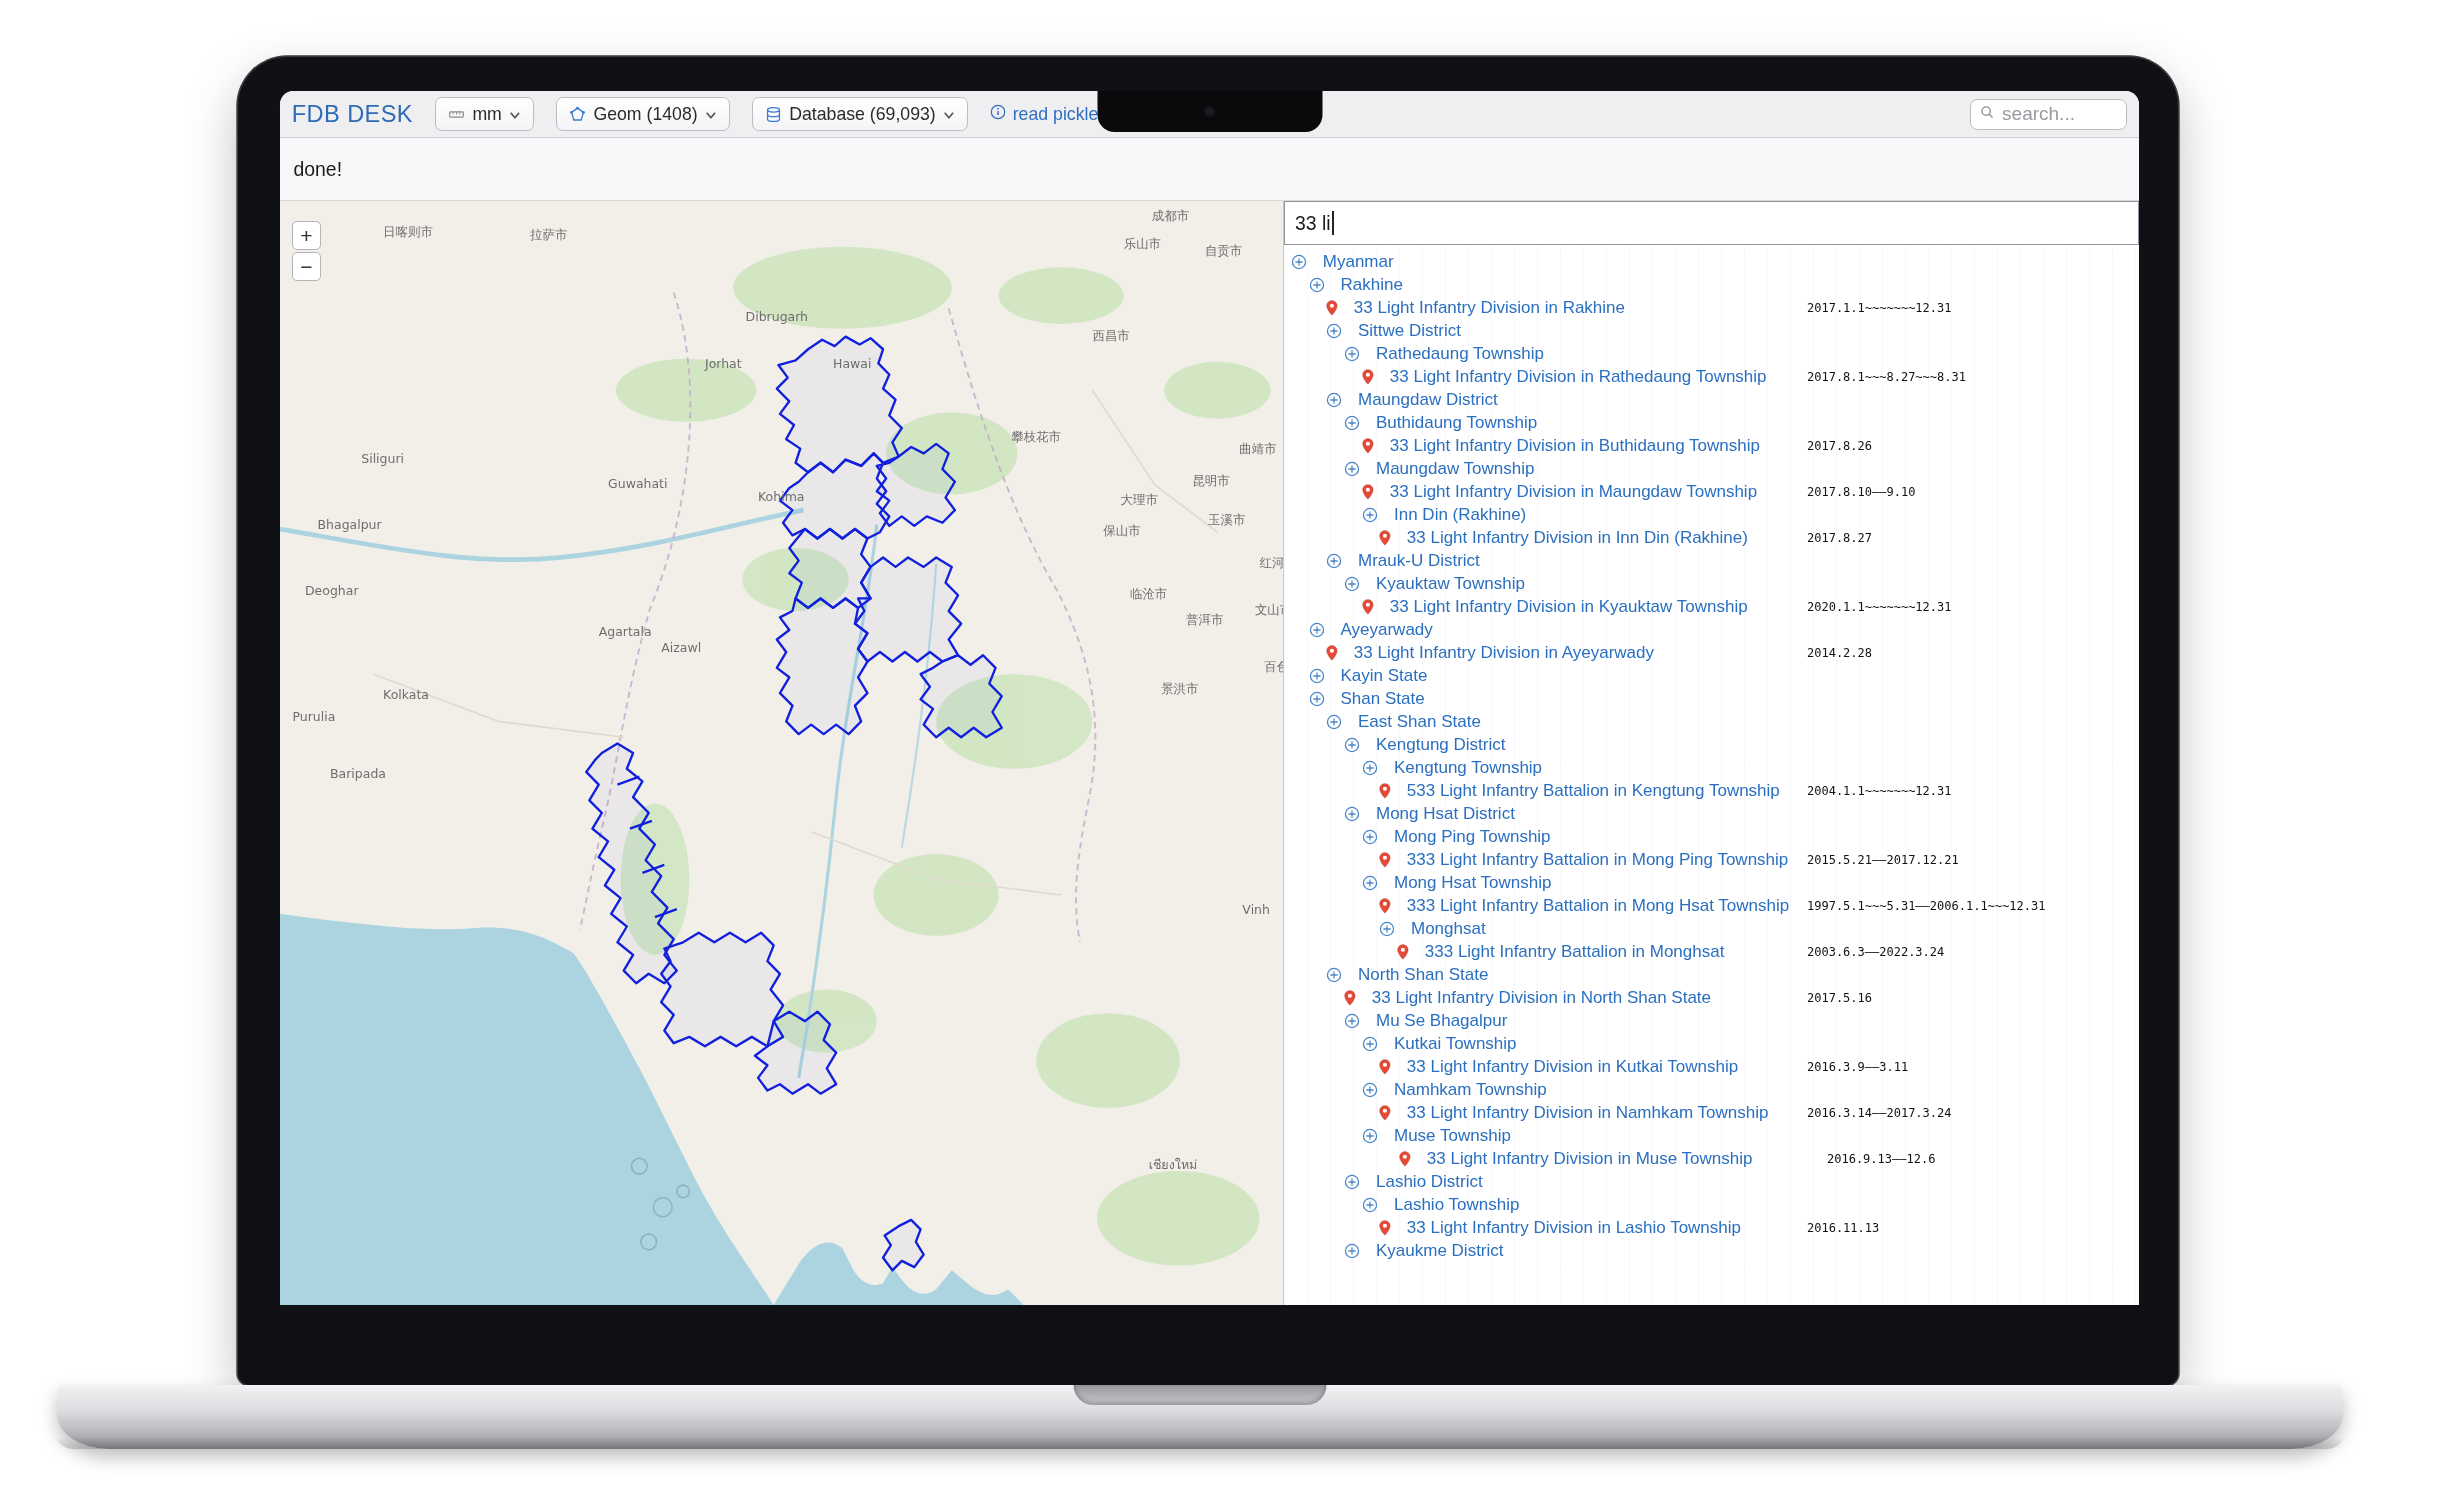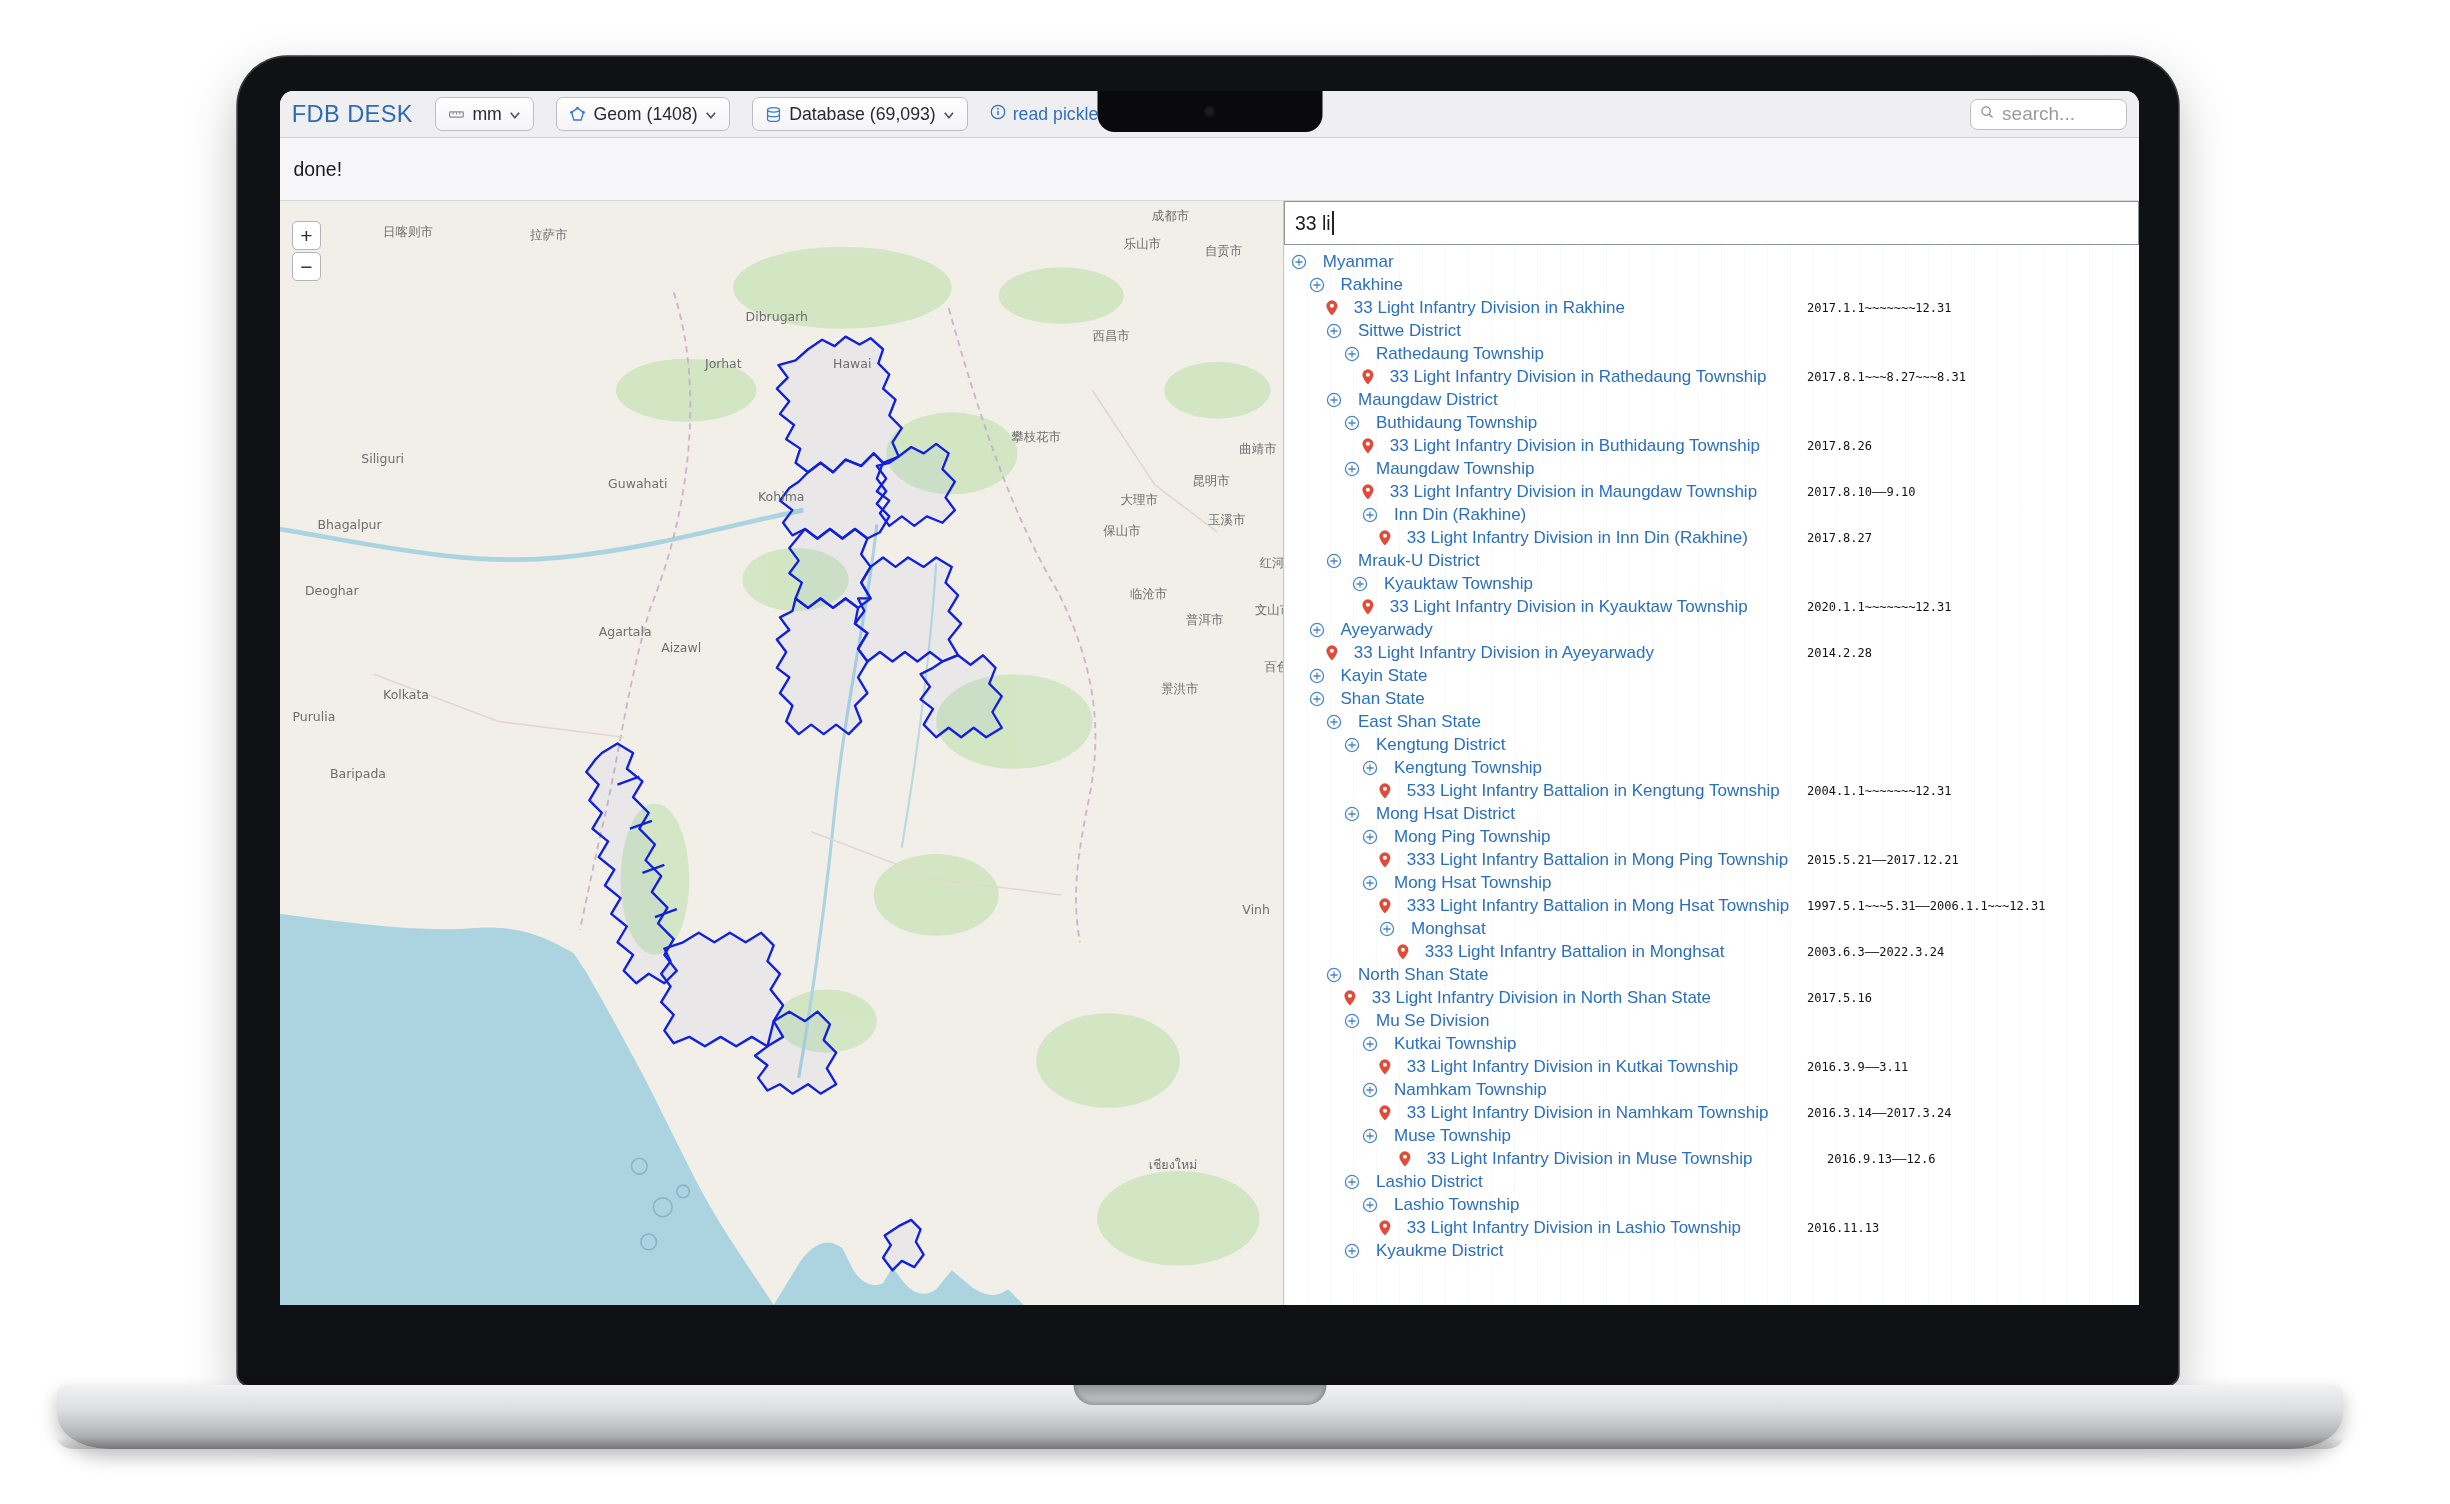--- a/index.html
+++ b/index.html
@@ -399,21 +399,21 @@
               </div>
               <div class="tree-row" style="padding-left: 42px;">
                 <span class="t-icon">
                   <svg width="16" height="16" viewBox="0 0 20 20">
                     <circle cx="10" cy="10" r="8.2" fill="none" stroke="#4a86c8" stroke-width="1.6"></circle>
                     <path d="M10 5.5v9M5.5 10h9" stroke="#4a86c8" stroke-width="1.6"></path>
                   </svg>
                 </span>
                 <span class="t-label">Mrauk-U District</span>
               </div>
-              <div class="tree-row" style="padding-left: 60px; margin-left: 8px;">
+              <div class="tree-row" style="padding-left: 60px;">
                 <span class="t-icon">
                   <svg width="16" height="16" viewBox="0 0 20 20">
                     <circle cx="10" cy="10" r="8.2" fill="none" stroke="#4a86c8" stroke-width="1.6"></circle>
                     <path d="M10 5.5v9M5.5 10h9" stroke="#4a86c8" stroke-width="1.6"></path>
                   </svg>
                 </span>
                 <span class="t-label">Kyauktaw Township</span>
               </div>
               <div class="tree-row" style="padding-left: 78px;">
                 <span class="t-icon">
@@ -584,21 +584,21 @@
                 <span class="t-label">33 Light Infantry Division in North Shan State</span>
                 <span class="t-date">2017.5.16</span>
               </div>
               <div class="tree-row" style="padding-left: 60px;">
                 <span class="t-icon">
                   <svg width="16" height="16" viewBox="0 0 20 20">
                     <circle cx="10" cy="10" r="8.2" fill="none" stroke="#4a86c8" stroke-width="1.6"></circle>
                     <path d="M10 5.5v9M5.5 10h9" stroke="#4a86c8" stroke-width="1.6"></path>
                   </svg>
                 </span>
-                <span class="t-label">Mu Se Division</span>
+                <span class="t-label">Mu Se Bhagalpur</span>
               </div>
               <div class="tree-row" style="padding-left: 78px;">
                 <span class="t-icon">
                   <svg width="16" height="16" viewBox="0 0 20 20">
                     <circle cx="10" cy="10" r="8.2" fill="none" stroke="#4a86c8" stroke-width="1.6"></circle>
                     <path d="M10 5.5v9M5.5 10h9" stroke="#4a86c8" stroke-width="1.6"></path>
                   </svg>
                 </span>
                 <span class="t-label">Kutkai Township</span>
               </div>

